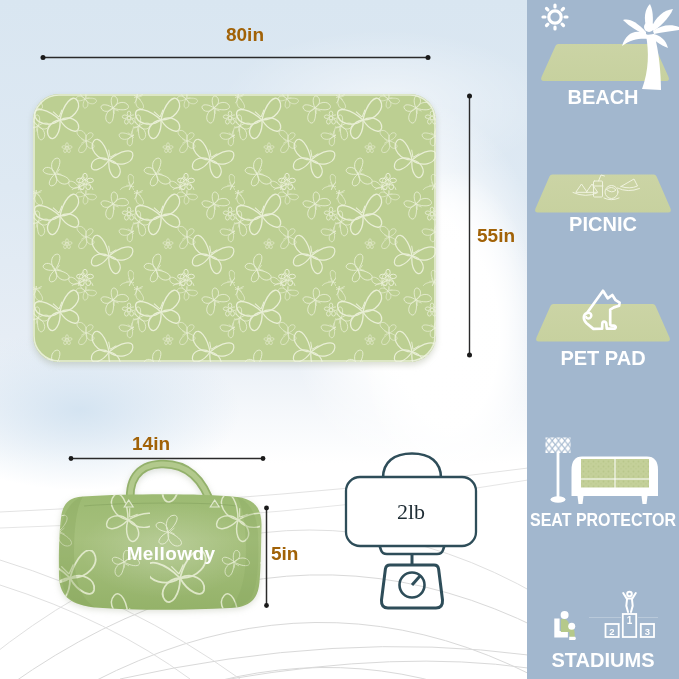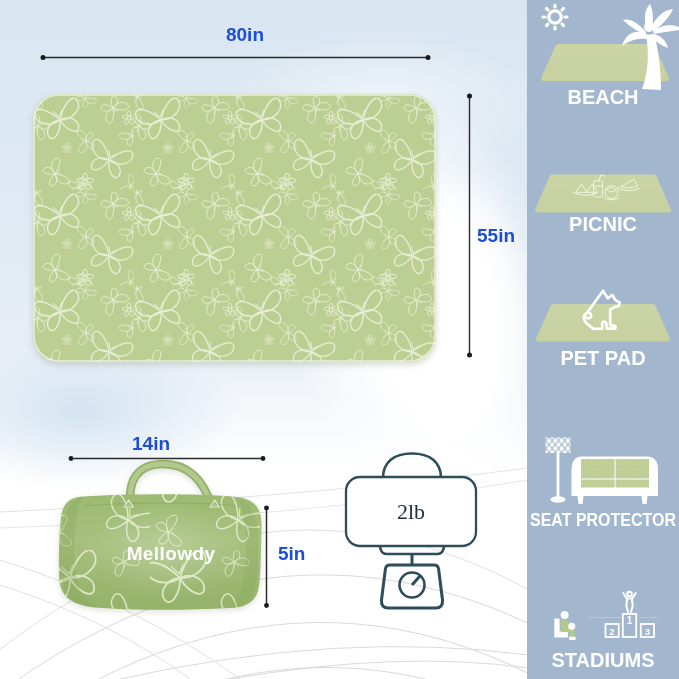--- a/index.html
+++ b/index.html
@@ -1,19 +1,19 @@
 <!DOCTYPE html>
 <html><head>
 <meta charset="utf-8">
 <style>
 html,body{margin:0;padding:0;}
 #stage{position:relative;width:679px;height:679px;background:#ffffff;overflow:hidden;
   font-family:"Liberation Sans",sans-serif;}
 .abs{position:absolute;}
-.dimtext{position:absolute;font-weight:bold;color:#1d4ed8;font-size:19px;}
+.dimtext{position:absolute;font-weight:bold;color:#a16207;font-size:19px;}
 </style>
 </head>
 <body>
 <div id="stage">
 
   <div class="abs" style="left:0;top:0;width:527px;height:468px;
     background:linear-gradient(to bottom,#d9e6f1 0%,#dee9f3 40%,#e6edf5 72%,#ffffff 99%);"></div>
 
   <div class="abs" style="left:220px;top:30px;width:330px;height:150px;border-radius:50%;
     background:radial-gradient(closest-side,rgba(255,255,255,0.55),rgba(255,255,255,0));"></div>
@@ -114,21 +114,21 @@
   <div class="dimtext" style="left:132px;top:433px;width:80px;text-align:left;">14in</div>
 
   <svg class="abs" style="left:252px;top:498px;" width="30" height="118">
     <g stroke="#2a2a2a" stroke-width="1.5" fill="#1a1a1a">
       <line x1="14.5" y1="10" x2="14.5" y2="107.5"></line>
       <circle cx="14.5" cy="10" r="2.4" stroke="none"></circle>
       <circle cx="14.5" cy="107.5" r="2.4" stroke="none"></circle>
     </g>
   </svg>
 
-  <div class="dimtext" style="left:278px;top:543px;">5in</div>
+  <div class="dimtext" style="left:271px;top:543px;">5in</div>
 
   <svg class="abs" style="left:40px;top:450px;filter:drop-shadow(0px 2px 3px rgba(150,158,130,0.3));" width="250" height="170" viewBox="0 0 250 170">
     <defs>
       <pattern id="bagpat" width="110" height="100" patternUnits="userSpaceOnUse">
         <rect width="110" height="100" fill="none"></rect>
         <g fill="none" stroke="#dfe8cd" stroke-width="1.4" opacity="0.85">
           <use href="#bfly" transform="translate(30,28) rotate(-15) scale(1.35)"></use>
           <use href="#bfly" transform="translate(88,70) rotate(30) scale(1.1)"></use>
           <use href="#bfly" transform="translate(84,12) rotate(150) scale(0.6)"></use>
           <use href="#bfly" transform="translate(18,82) rotate(80) scale(0.7)"></use>

